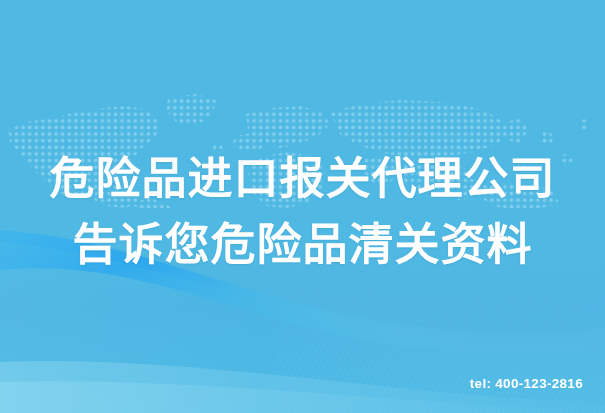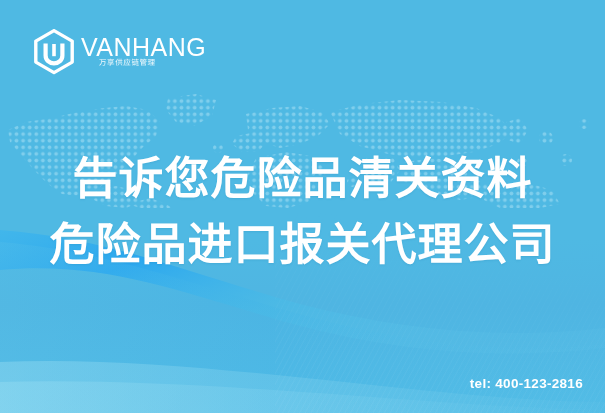--- a/index.html
+++ b/index.html
@@ -246,35 +246,21 @@
         <stop offset="0%" stop-color="#fff" stop-opacity="1"></stop>
         <stop offset="100%" stop-color="#fff" stop-opacity="0"></stop>
       </linearGradient>
       <mask id="hmask">
         <rect x="0" y="0" width="330" height="200" fill="url(#hfade)"></rect>
       </mask>
     </defs>
     <rect x="0" y="0" width="330" height="200" fill="url(#hatchp)" mask="url(#hmask)"></rect>
   </svg>
 
-  <div class="logo">
-    <svg class="logo-mark" viewBox="0 0 42 46" aria-hidden="true">
-
-      <path d="M21,1.6 L39.2,12.1 L39.2,33.1 L21,43.6 L2.8,33.1 L2.8,12.1 Z" fill="none" stroke="#ffffff" stroke-width="3.4" stroke-linejoin="round"></path>
-
-      <path d="M12.6,14.5 L12.6,26.5 C12.6,31.0 16.4,34.4 21,34.4
-               C25.6,34.4 29.4,31.0 29.4,26.5 L29.4,14.5" fill="none" stroke="#ffffff" stroke-width="4.2" stroke-linecap="butt"></path>
-      <path d="M21,15.0 L21,27.2" stroke="#ffffff" stroke-width="3.6" stroke-linecap="butt"></path>
-    </svg>
-    <div class="logo-type">
-      <div class="logo-word">VANHANG</div>
-      <div class="logo-sub">万享供应链管理</div>
-    </div>
+
+  <div class="headline">
+    <div class="headline-line">危险品进口报关代理公司</div>
+    <div class="headline-line">告诉您危险品清关资料</div>
   </div>
 
-  <div class="headline">
-    <div class="headline-line">告诉您危险品清关资料</div>
-    <div class="headline-line">危险品进口报关代理公司</div>
-  </div>
-
   <div class="phone">tel: 400-123-2816</div>
 
 </div>
 
 </body></html>

